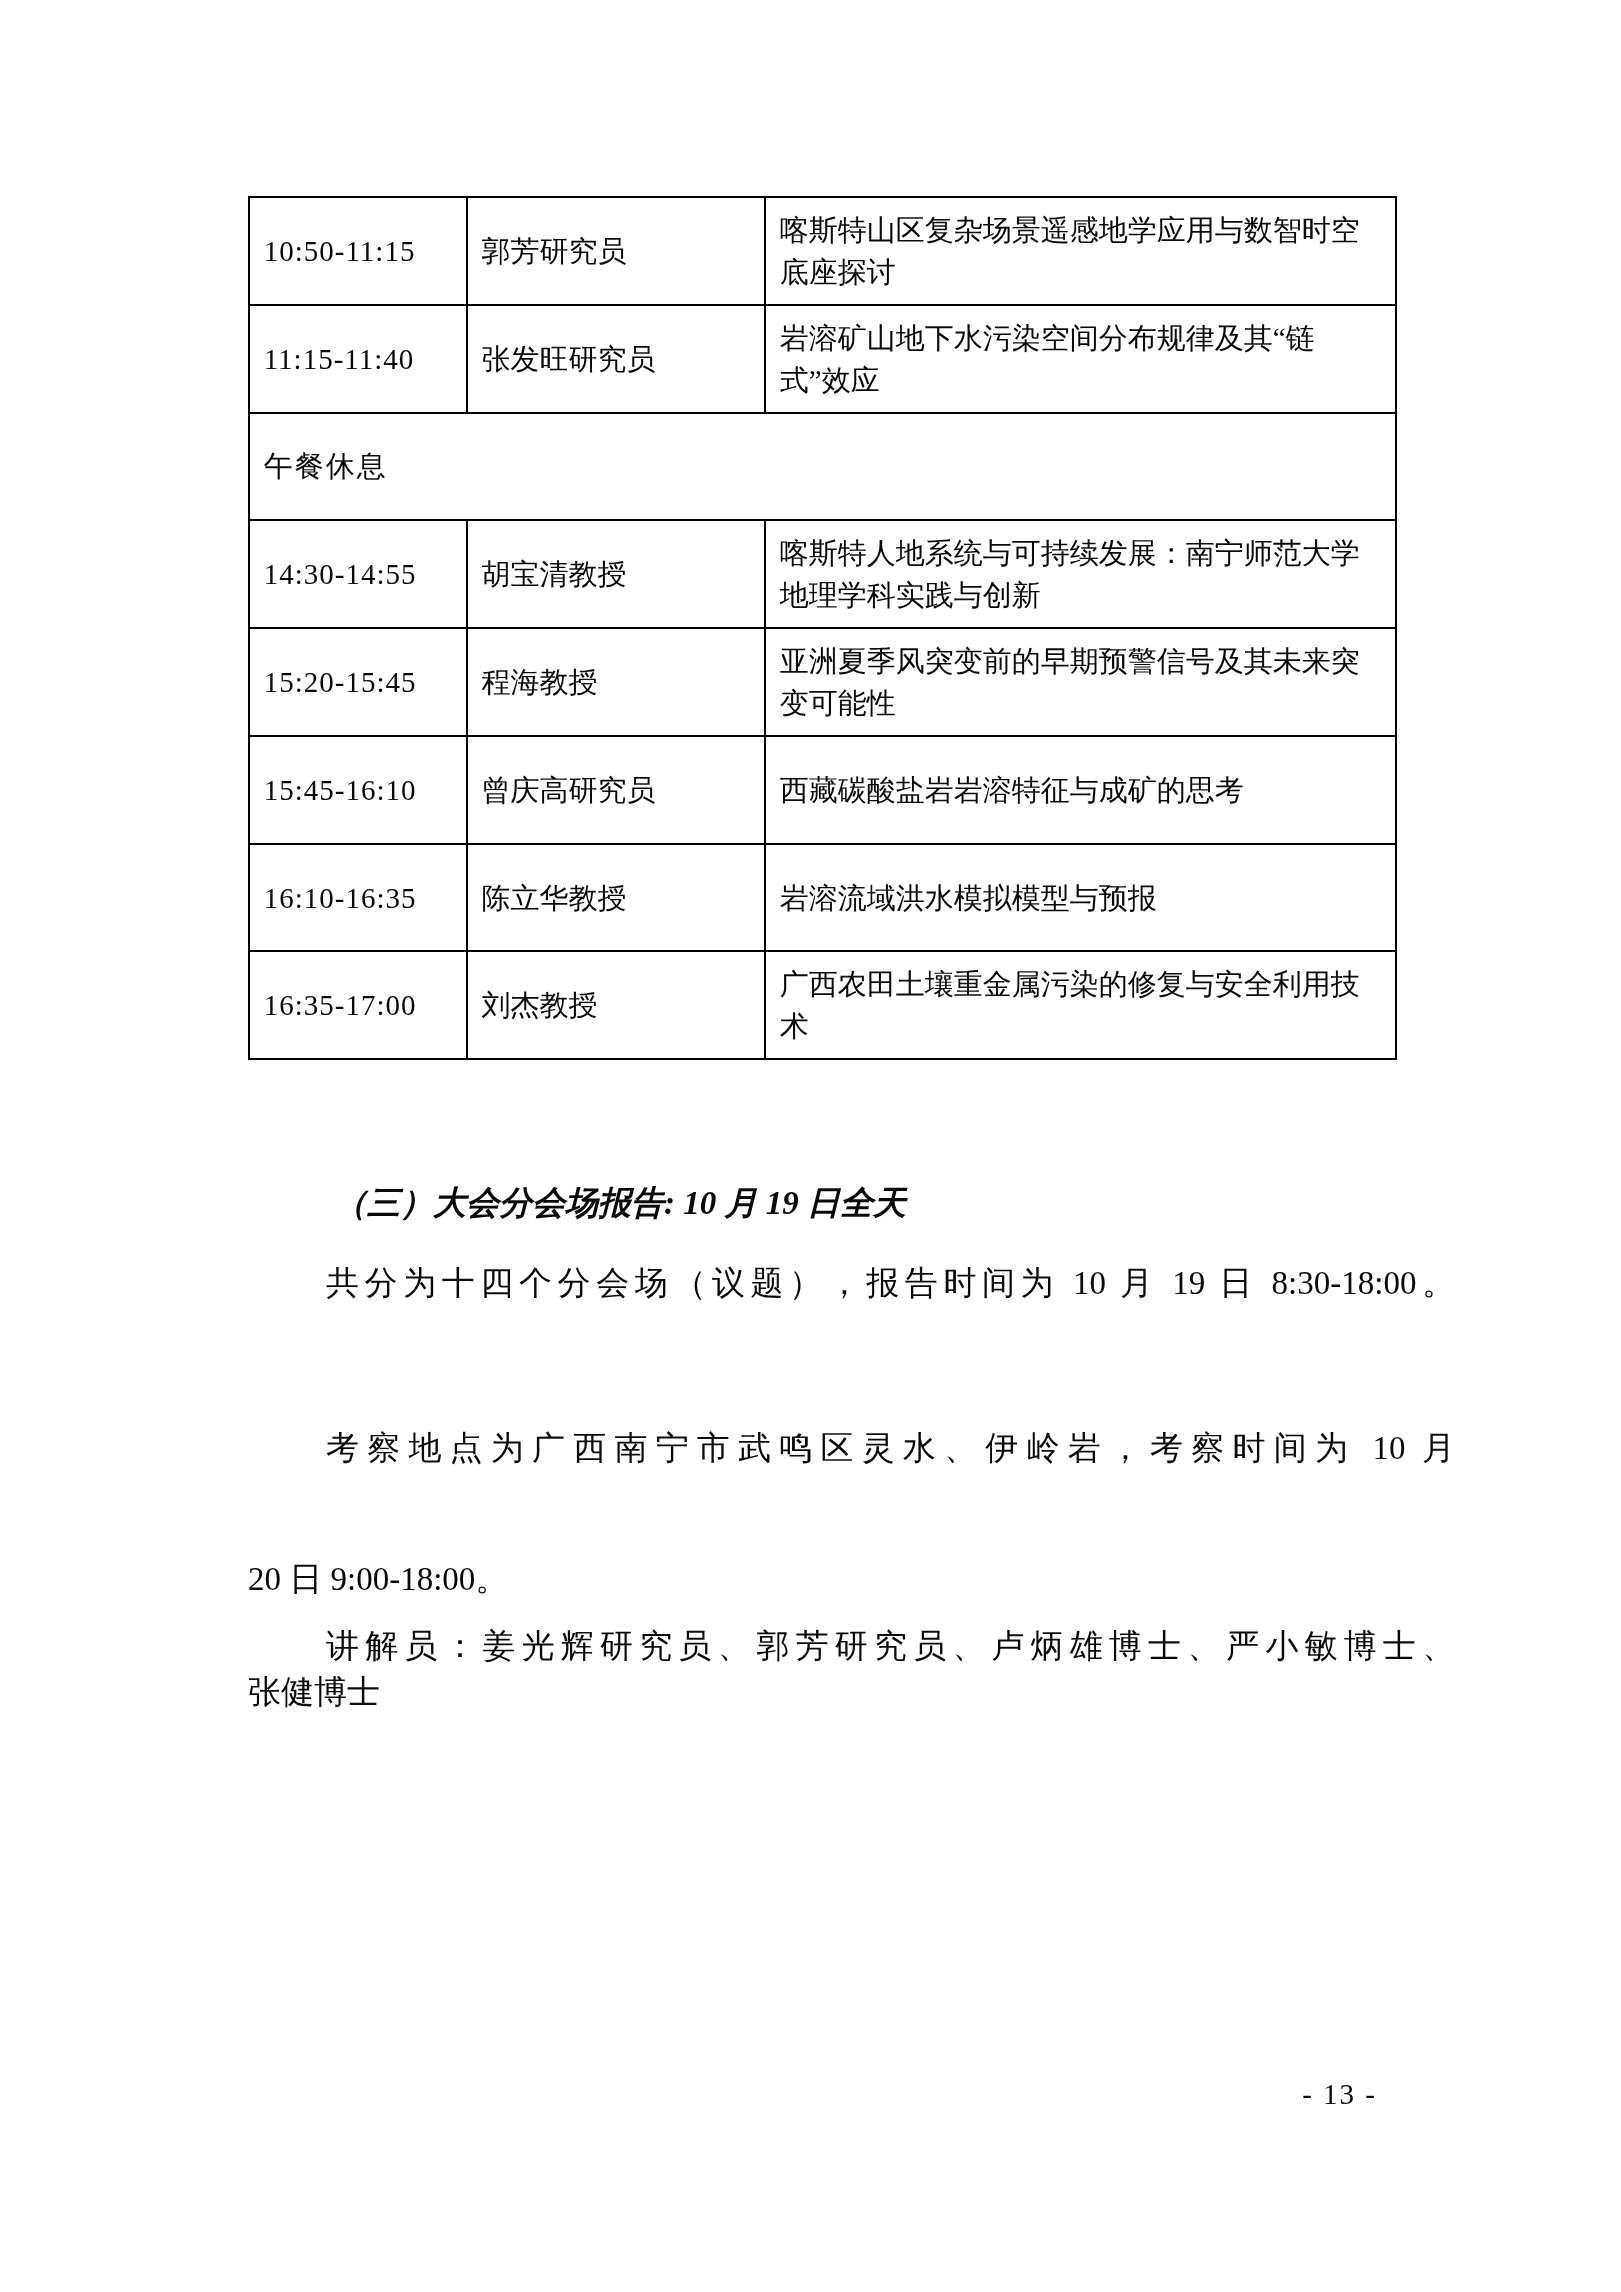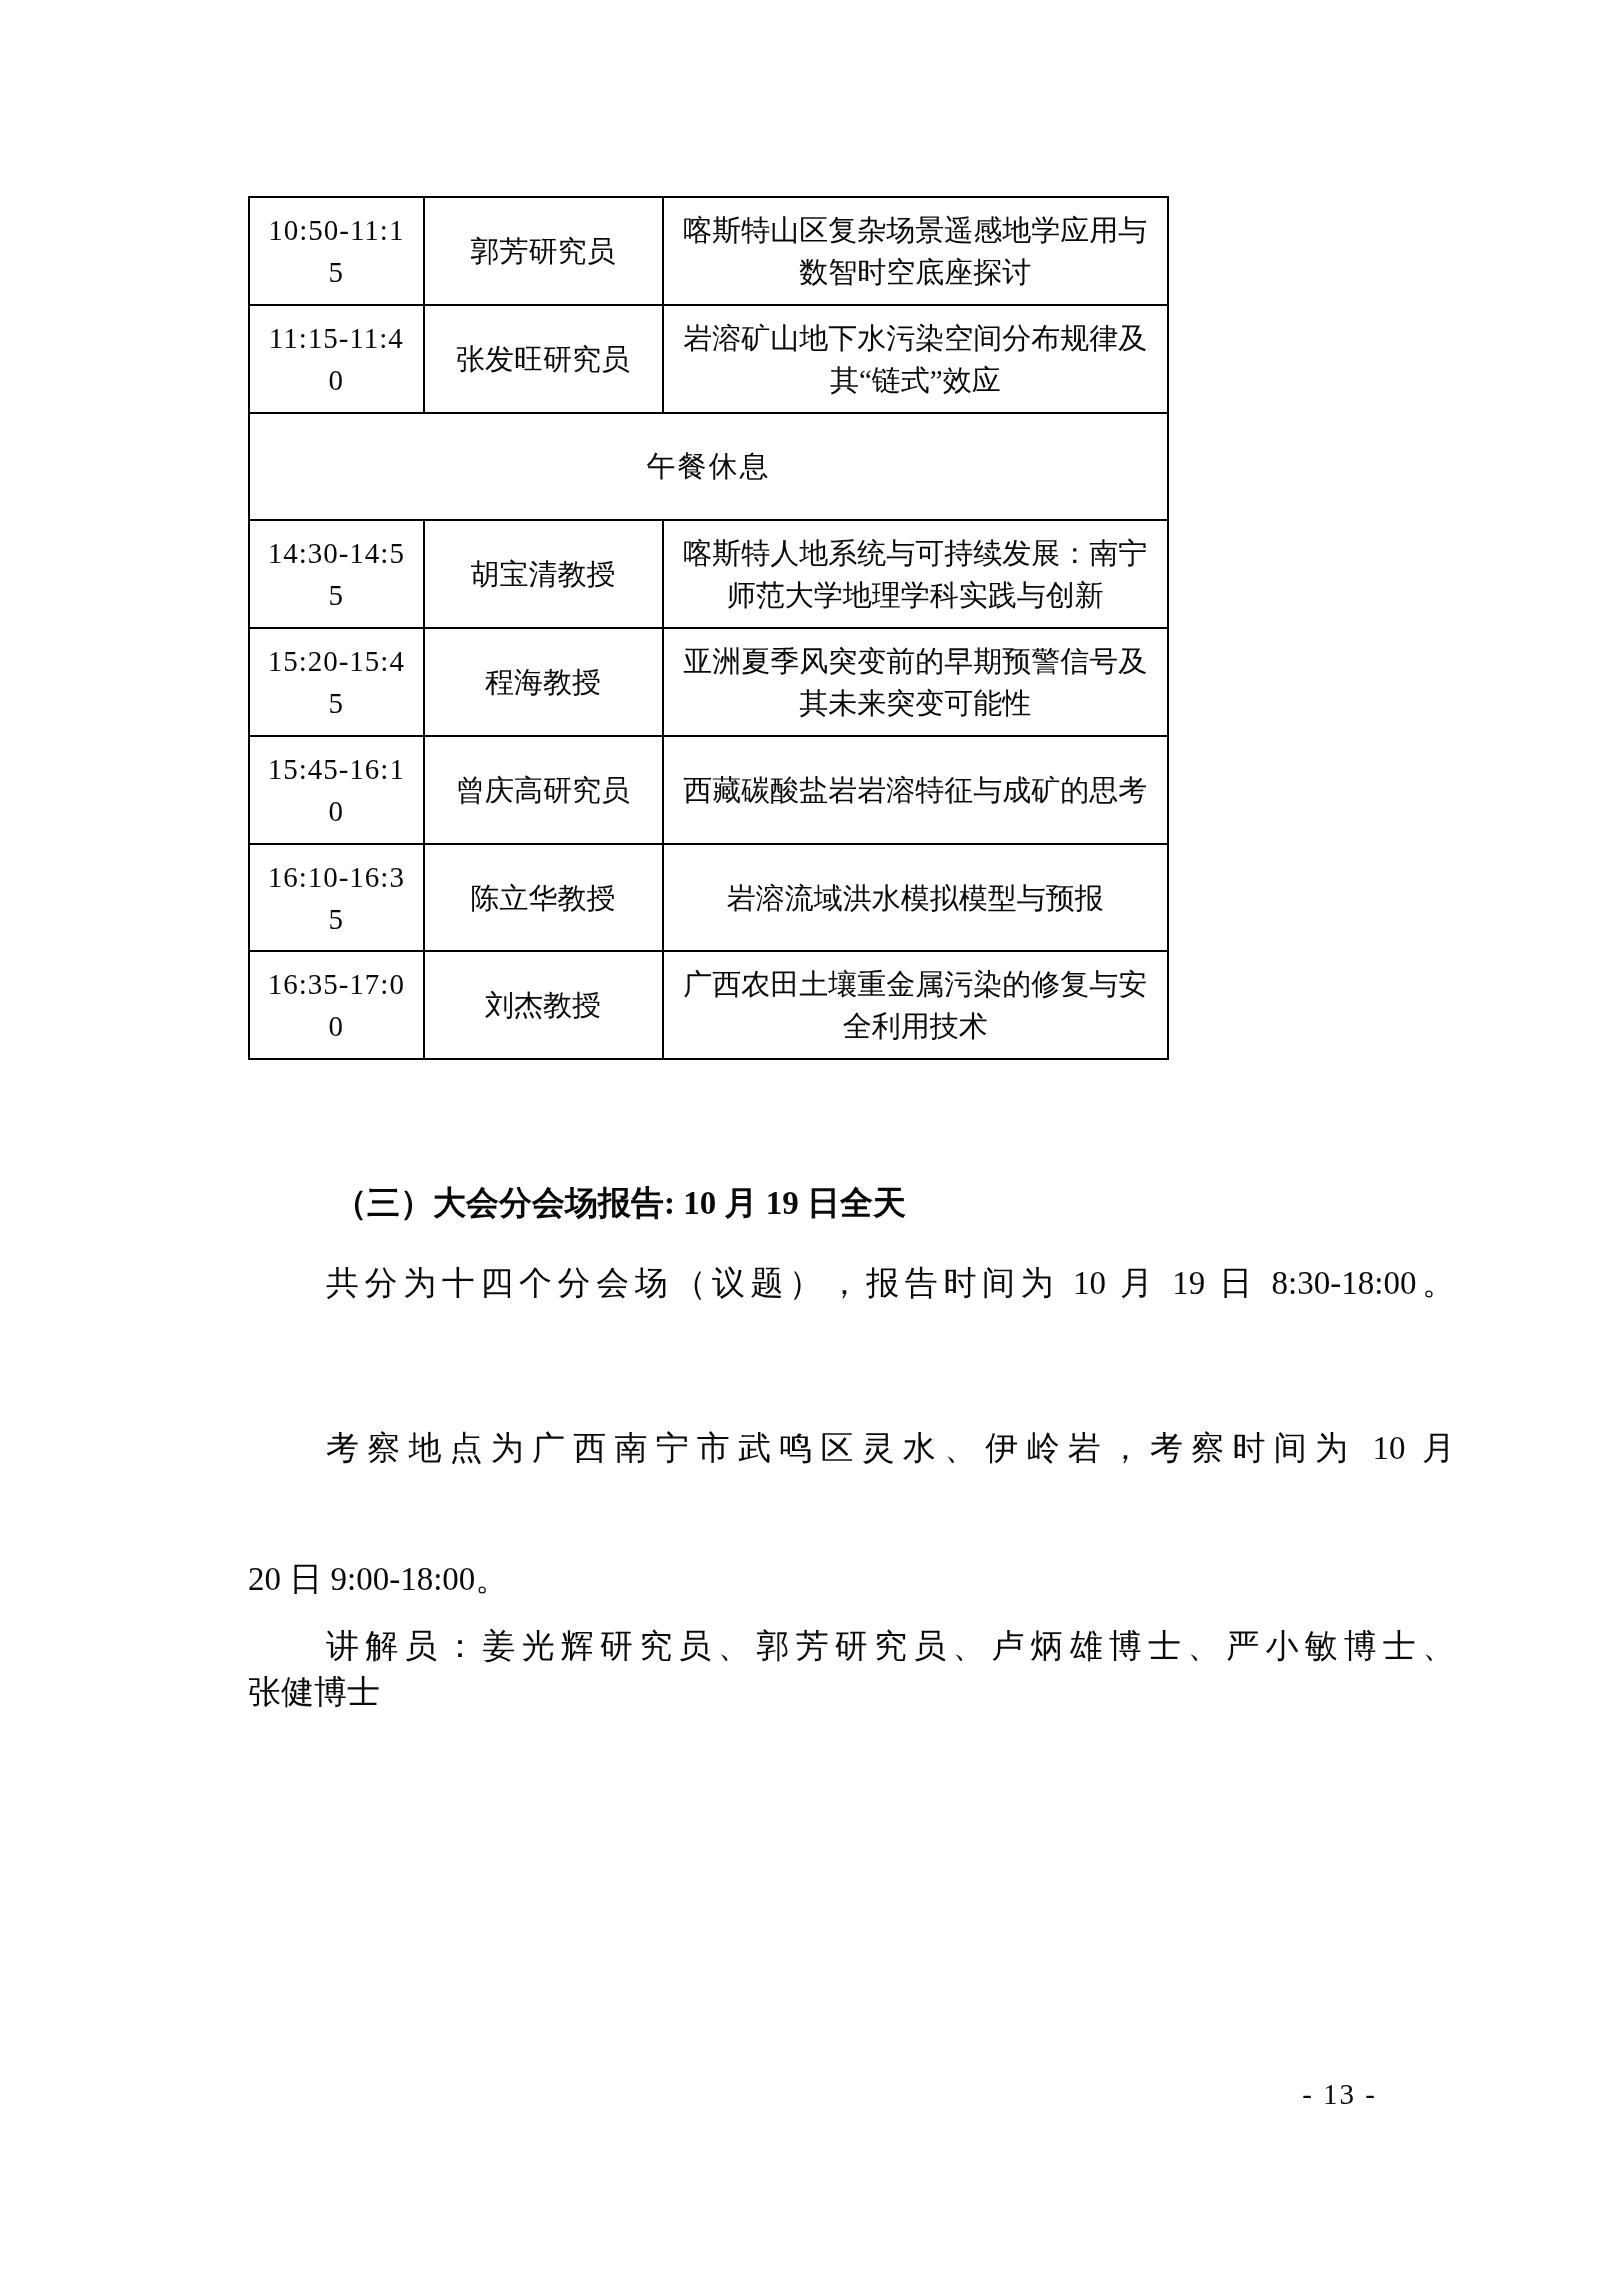--- a/index.html
+++ b/index.html
@@ -7,25 +7,24 @@
     position:relative;
     width:1621px;height:2293px;
     background:#ffffff;
     color:#0a0a0a;
     font-family:"Liberation Serif","DejaVu Serif",serif;
     overflow:hidden;
   }
   
   table.schedule{
     position:absolute;left:248px;top:196px;
-    width:921px;
+    width:1149px;
     border-collapse:collapse;
     table-layout:fixed;
     font-size:29px;
-    text-align:center;
   }
   table.schedule td{
     border:2.9px solid #000;
     height:98px;
     vertical-align:middle;
     padding:3.9px 13.7px;
     line-height:1.45;
     word-break:break-all;
   }
   td.cell-time{letter-spacing:1px;}
@@ -97,21 +96,21 @@
         <td class="cell-title">岩溶流域洪水模拟模型与预报</td>
       </tr>
       <tr>
         <td class="cell-time">16:35-17:00</td>
         <td class="cell-speaker">刘杰教授</td>
         <td class="cell-title">广西农田土壤重金属污染的修复与安全利用技术</td>
       </tr>
     </tbody>
   </table>
 
-  <div class="tline heading" style="top:1182px;">（三）大会分会场报告: 10 月 19 日全天</div>
+  <div class="tline heading" style="top:1182px;font-style:italic;">（三）大会分会场报告: 10 月 19 日全天</div>
   <div class="tline indent jfull" style="top:1262px;">共分为十四个分会场（议题），报告时间为 10 月 19 日 8:30-18:00。</div>
 
   <div class="tline indent jfull" style="top:1427px;">考察地点为广西南宁市武鸣区灵水、伊岭岩，考察时间为 10 月</div>
   <div class="tline" style="top:1510px;margin-top:48px;">20 日 9:00-18:00。</div>
   <div class="tline indent jfull" style="top:1596px;margin-top:29px;">讲解员：姜光辉研究员、郭芳研究员、卢炳雄博士、严小敏博士、</div>
   <div class="tline" style="top:1671px;">张健博士</div>
 
   <div class="page-number">- 13 -</div>
 
 </div>

